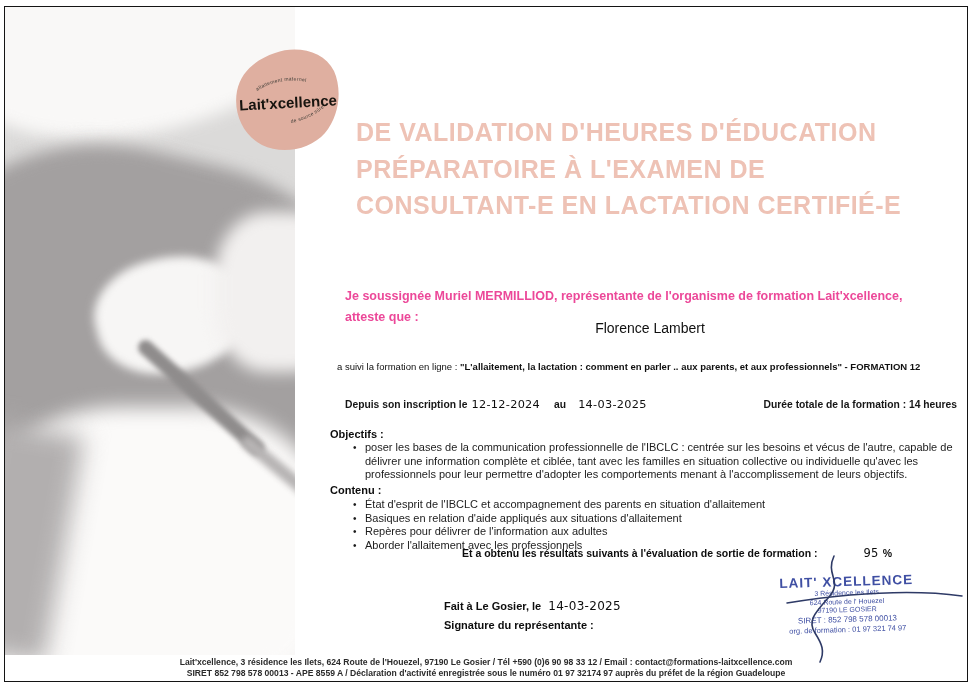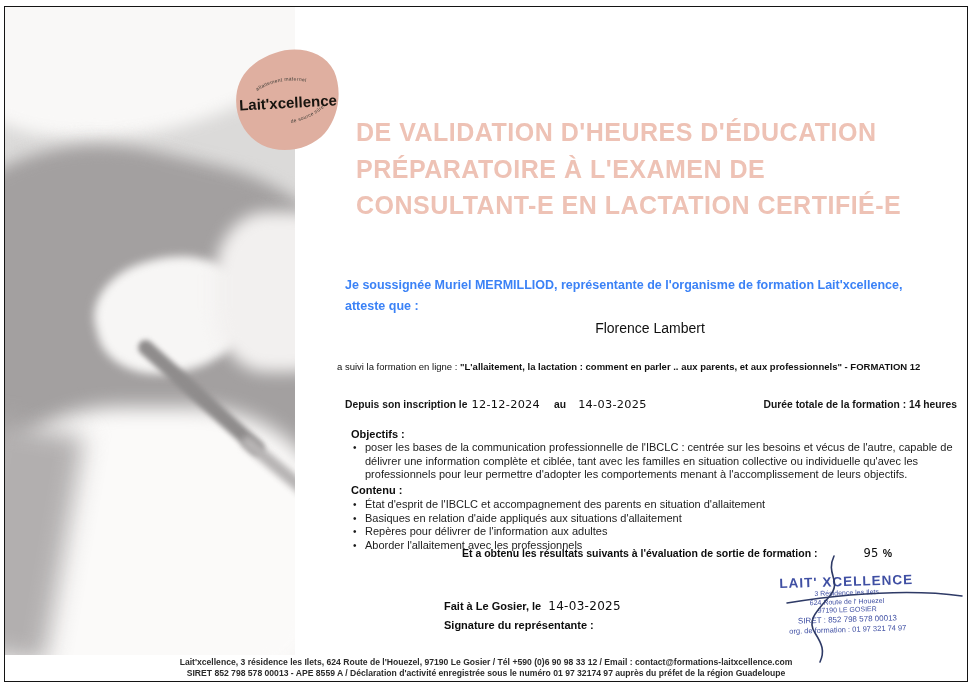--- a/index.html
+++ b/index.html
@@ -31,32 +31,32 @@
 
   
   .logo{position:absolute;left:231px;top:45px;width:114px;height:112px;z-index:10;}
 
   
   .h1{position:absolute;left:356px;top:52px;font-size:29px;font-weight:700;letter-spacing:1.1px;color:var(--title-pink);z-index:5;}
   .h2{position:absolute;left:356px;top:114px;font-size:25px;font-weight:700;letter-spacing:.5px;color:var(--subtitle-pink);line-height:36.5px;z-index:5;}
 
   
   .content{position:absolute;left:0;top:0;width:972px;height:687px;z-index:6;}
-  .intro{position:absolute;left:345px;top:275px;width:590px;font-size:12.5px;font-weight:700;line-height:21px;color:#3b82f6;}
+  .intro{position:absolute;left:345px;top:286px;width:590px;font-size:12.5px;font-weight:700;line-height:21px;color:#ec4899;}
   .trainee{position:absolute;left:345px;top:320px;width:610px;text-align:center;font-size:14px;font-weight:400;color:#101010;}
   .course{position:absolute;left:337px;top:361px;width:622px;font-size:9.5px;font-weight:400;color:#101010;}
   .course b{font-weight:700;}
   .fill{font-family:"DejaVu Sans",sans-serif;font-weight:400;letter-spacing:.3px;color:#0d0d0d;}
   .dates-row{position:absolute;left:345px;top:398px;width:612px;display:flex;align-items:baseline;font-size:10.3px;font-weight:700;}
   .dates-row .fill{font-size:11.3px;}
   .d-start{margin-left:4px;}
   .d-sep{margin-left:14px;}
   .d-end{margin-left:12px;}
   .duration{margin-left:auto;font-weight:700;}
-  .sec-label{position:absolute;left:351px;font-size:11px;font-weight:700;color:#0d0d0d;}
+  .sec-label{position:absolute;left:330px;font-size:11px;font-weight:700;color:#0d0d0d;}
   .lbl-obj{top:428px;}
   .lbl-cont{top:484px;}
   ul.blist{position:absolute;left:352px;width:602px;list-style:none;font-size:11px;line-height:13.6px;color:#1c1c1c;}
   ul.blist li{padding-left:13px;position:relative;}
   ul.blist li::before{content:"•";position:absolute;left:1px;top:0;font-size:10px;color:#1c1c1c;}
   .list-obj{top:441px;}
   .list-cont{top:498px;line-height:13px;}
   .results{position:absolute;left:462px;top:546px;font-size:10.5px;font-weight:700;color:#0d0d0d;}
   .results .fill{font-size:11.5px;margin-left:46px;}
   .results .unit{margin-left:4px;}

